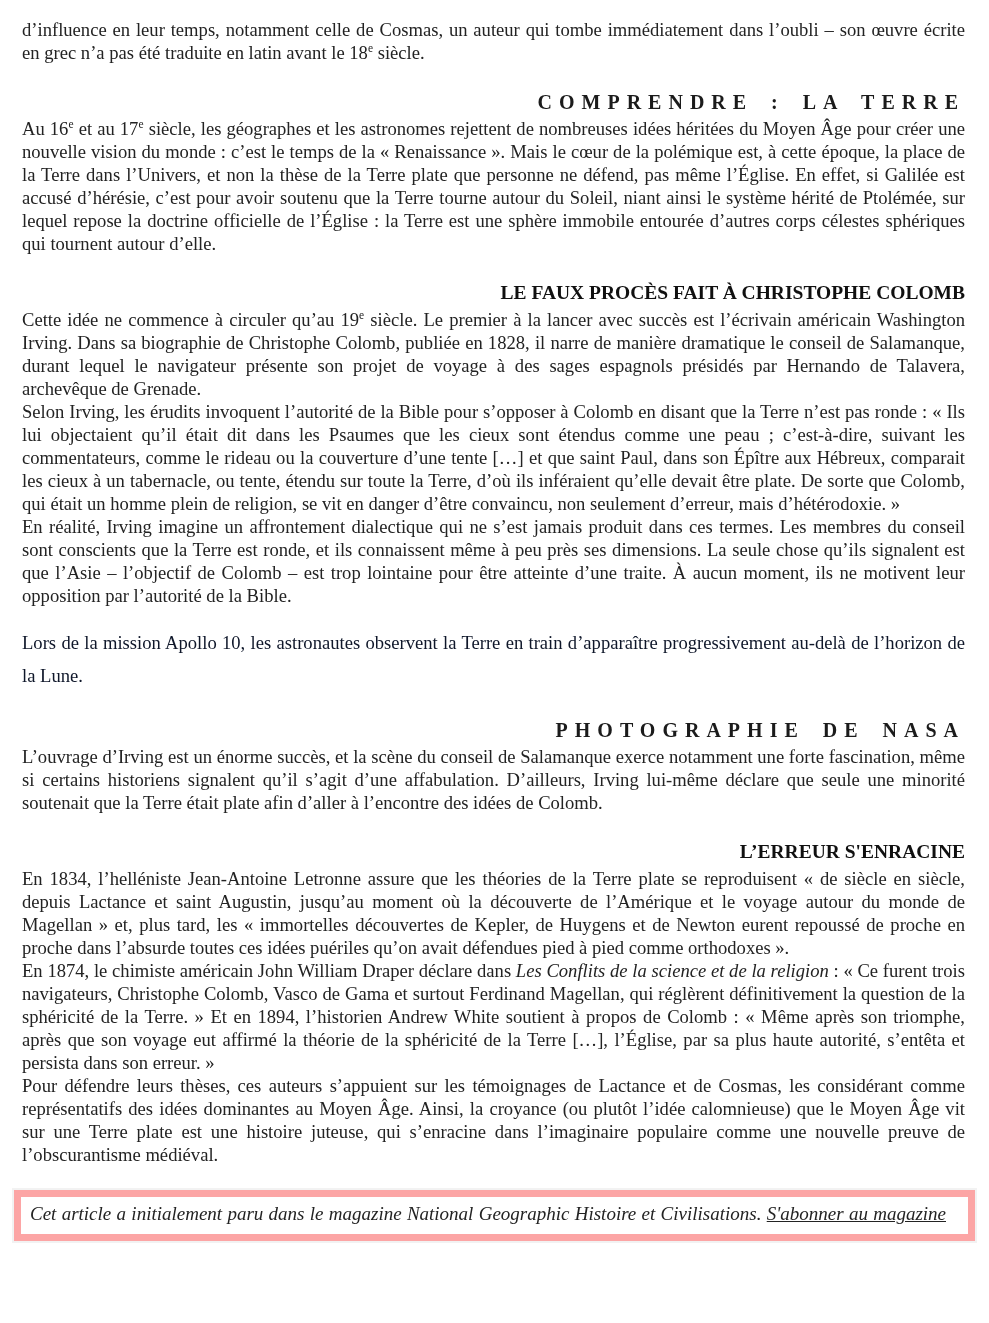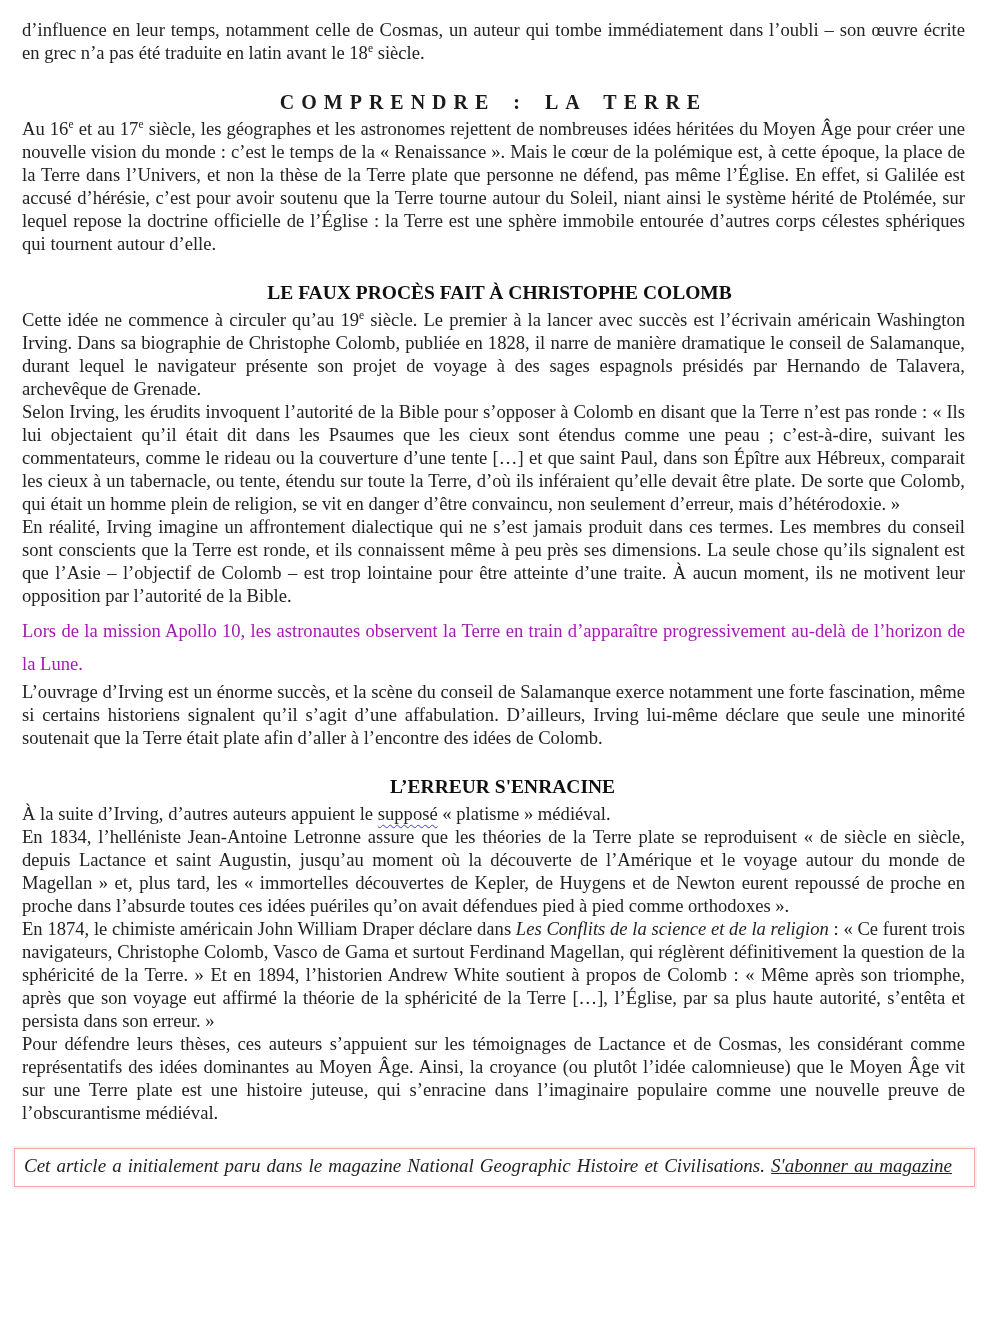--- a/index.html
+++ b/index.html
@@ -22,48 +22,48 @@
     line-height: 0;
   }
   .h-spaced {
     font-size: 20px;
     font-weight: 700;
     letter-spacing: 7px;
     word-spacing: 6px;
     color: #1b1b1b;
     margin: 26px 0 3px 0;
     line-height: 24px;
-    text-align: center;
+    text-align: right;
   }
   .h-plain {
     font-size: 19.5px;
     font-weight: 700;
     color: #101010;
     margin: 26px 0 3px 12px;
     line-height: 24px;
-    text-align: center;
+    text-align: right;
   }
   .h-indent { padding-left: 6px; }
   .caption {
-    color: #a21caf;
+    color: #0f172a;
     line-height: 33px;
-    margin-top: 7px;
+    margin-top: 19px;
   }
   .flagged {
     text-decoration: underline;
     text-decoration-style: wavy;
     text-decoration-color: #3b3bd6;
     text-decoration-thickness: 1px;
     text-underline-offset: 4px;
     text-decoration-skip-ink: none;
   }
   .book-title { font-style: italic; }
   .footer-box {
     margin: 24px -10px 0 -8px;
-    border: 1px solid #fca5a5;
+    border: 7px solid #fca5a5;
     outline: 2px solid #f2f2f2;
     padding: 5px 22px 8px 9px;
     font-style: italic;
     font-size: 19px;
     line-height: 24px;
     text-align: justify;
     text-align-last: justify;
   }
   .subscribe-link {
     color: inherit;
@@ -85,26 +85,26 @@
   <div class="h-plain">LE FAUX PROCÈS FAIT À CHRISTOPHE COLOMB</div>
 
   <p><span>Cette idée ne commence à circuler qu’au 19</span><sup>e</sup><span> siècle. Le premier à la lancer avec succès est l’écrivain américain Washington Irving. Dans sa biographie de Christophe Colomb, publiée en 1828, il narre de manière dramatique le conseil de Salamanque, durant lequel le navigateur présente son projet de voyage à des sages espagnols présidés par Hernando de Talavera, archevêque de Grenade.</span></p>
 
   <p>Selon Irving, les érudits invoquent l’autorité de la Bible pour s’opposer à Colomb en disant que la Terre n’est pas ronde : « Ils lui objectaient qu’il était dit dans les Psaumes que les cieux sont étendus comme une peau ; c’est-à-dire, suivant les commentateurs, comme le rideau ou la couverture d’une tente […] et que saint Paul, dans son Épître aux Hébreux, comparait les cieux à un tabernacle, ou tente, étendu sur toute la Terre, d’où ils inféraient qu’elle devait être plate. De sorte que Colomb, qui était un homme plein de religion, se vit en danger d’être convaincu, non seulement d’erreur, mais d’hétérodoxie. »</p>
 
   <p>En réalité, Irving imagine un affrontement dialectique qui ne s’est jamais produit dans ces termes. Les membres du conseil sont conscients que la Terre est ronde, et ils connaissent même à peu près ses dimensions. La seule chose qu’ils signalent est que l’Asie – l’objectif de Colomb – est trop lointaine pour être atteinte d’une traite. À aucun moment, ils ne motivent leur opposition par l’autorité de la Bible.</p>
 
   <p class="caption">Lors de la mission Apollo 10, les astronautes observent la Terre en train d’apparaître progressivement au-delà de l’horizon de la Lune.</p>
 
+  <div class="h-spaced">PHOTOGRAPHIE DE NASA</div>
 
   <p>L’ouvrage d’Irving est un énorme succès, et la scène du conseil de Salamanque exerce notamment une forte fascination, même si certains historiens signalent qu’il s’agit d’une affabulation. D’ailleurs, Irving lui-même déclare que seule une minorité soutenait que la Terre était plate afin d’aller à l’encontre des idées de Colomb.</p>
 
   <div class="h-plain h-indent">L’ERREUR S'ENRACINE</div>
 
-  <p><span>À la suite d’Irving, d’autres auteurs appuient le </span><span class="flagged">supposé</span><span> « platisme » médiéval.</span></p>
 
   <p>En 1834, l’helléniste Jean-Antoine Letronne assure que les théories de la Terre plate se reproduisent « de siècle en siècle, depuis Lactance et saint Augustin, jusqu’au moment où la découverte de l’Amérique et le voyage autour du monde de Magellan » et, plus tard, les « immortelles découvertes de Kepler, de Huygens et de Newton eurent repoussé de proche en proche dans l’absurde toutes ces idées puériles qu’on avait défendues pied à pied comme orthodoxes ».</p>
 
   <p><span>En 1874, le chimiste américain John William Draper déclare dans </span><span class="book-title">Les Conflits de la science et de la religion</span><span> : « Ce furent trois navigateurs, Christophe Colomb, Vasco de Gama et surtout Ferdinand Magellan, qui réglèrent définitivement la question de la sphéricité de la Terre. » Et en 1894, l’historien Andrew White soutient à propos de Colomb : « Même après son triomphe, après que son voyage eut affirmé la théorie de la sphéricité de la Terre […], l’Église, par sa plus haute autorité, s’entêta et persista dans son erreur. »</span></p>
 
   <p>Pour défendre leurs thèses, ces auteurs s’appuient sur les témoignages de Lactance et de Cosmas, les considérant comme représentatifs des idées dominantes au Moyen Âge. Ainsi, la croyance (ou plutôt l’idée calomnieuse) que le Moyen Âge vit sur une Terre plate est une histoire juteuse, qui s’enracine dans l’imaginaire populaire comme une nouvelle preuve de l’obscurantisme médiéval.</p>
 
 
   <div class="footer-box"><span>Cet article a initialement paru dans le magazine National Geographic Histoire et Civilisations. </span><a href="#" class="subscribe-link">S'abonner au magazine</a></div>
 

